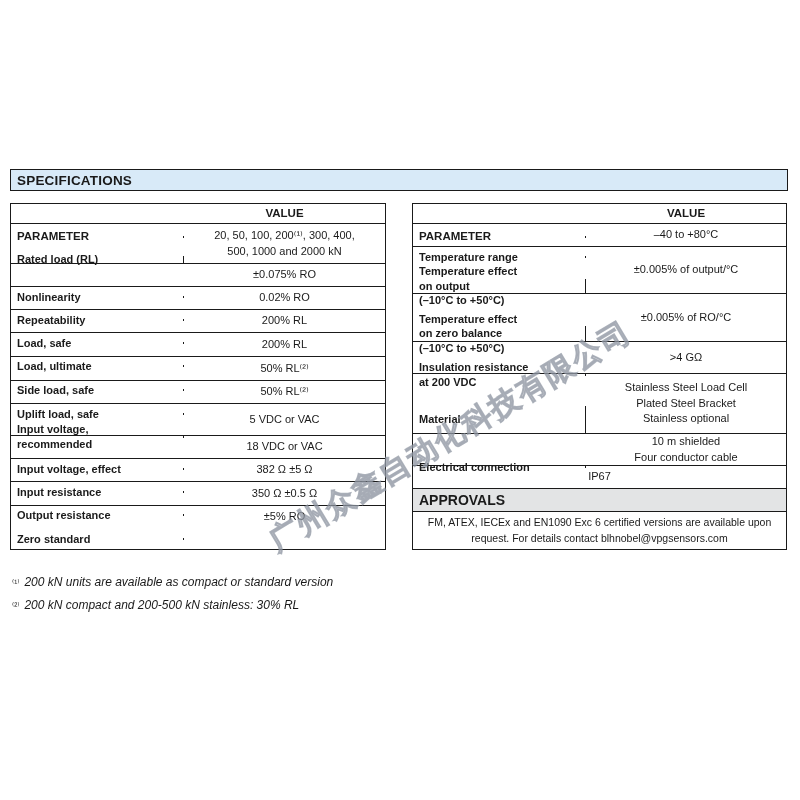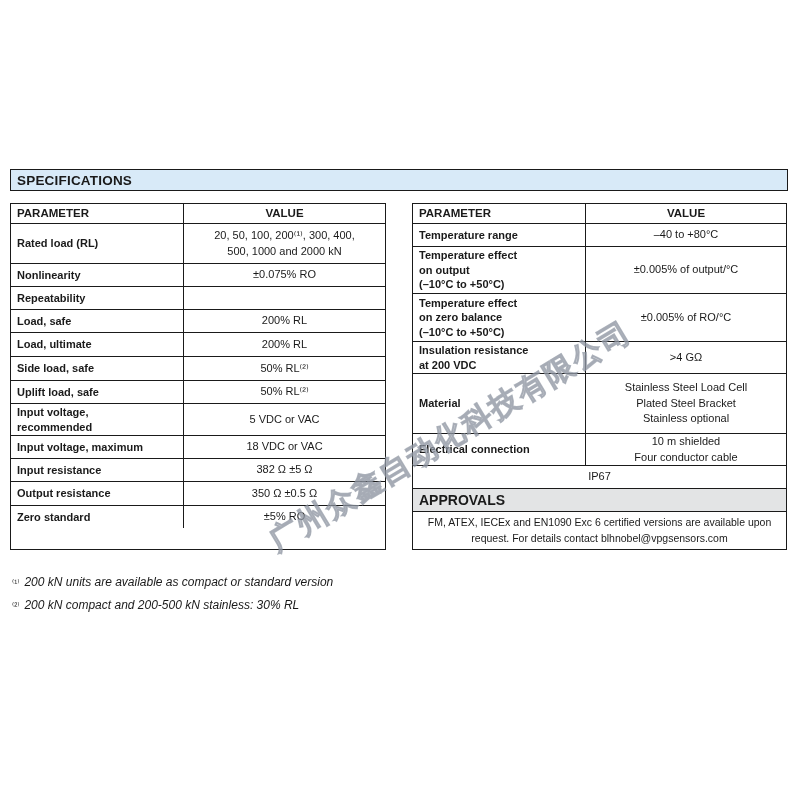--- a/index.html
+++ b/index.html
@@ -71,20 +71,21 @@
   .param {
     width: 173px;
     border-right: 1px solid var(--border, #1a1a1a);
     display: flex;
     align-items: center;
     padding: 1px 4px 1px 6px;
     font-size: 11px;
     font-weight: bold;
     line-height: 1.32;
     white-space: pre-line;
+    margin-top: 32px;
   }
   .value {
     flex: 1;
     display: flex;
     align-items: center;
     justify-content: center;
     text-align: center;
     font-size: 11px;
     line-height: 1.4;
     white-space: pre-line;
@@ -146,20 +147,21 @@
       <div class="param">Rated load (RL)</div>
       <div class="value">20, 50, 100, 200⁽¹⁾, 300, 400,
 500, 1000 and 2000 kN</div>
     </div>
     <div class="trow" style="height:23px">
       <div class="param">Nonlinearity</div>
       <div class="value">±0.075% RO</div>
     </div>
     <div class="trow" style="height:23px">
       <div class="param">Repeatability</div>
+      <div class="value">0.02% RO</div>
     </div>
     <div class="trow" style="height:23px">
       <div class="param">Load, safe</div>
       <div class="value">200% RL</div>
     </div>
     <div class="trow" style="height:24px">
       <div class="param">Load, ultimate</div>
       <div class="value">200% RL</div>
     </div>
     <div class="trow" style="height:24px">
@@ -169,21 +171,21 @@
     <div class="trow" style="height:23px">
       <div class="param">Uplift load, safe</div>
       <div class="value">50% RL⁽²⁾</div>
     </div>
     <div class="trow" style="height:32px">
       <div class="param">Input voltage,
 recommended</div>
       <div class="value">5 VDC or VAC</div>
     </div>
     <div class="trow" style="height:23px">
-      <div class="param">Input voltage, maximum</div>
+      <div class="param">Input voltage, effect</div>
       <div class="value">18 VDC or VAC</div>
     </div>
     <div class="trow" style="height:23px">
       <div class="param">Input resistance</div>
       <div class="value">382 Ω ±5 Ω</div>
     </div>
     <div class="trow" style="height:24px">
       <div class="param">Output resistance</div>
       <div class="value">350 Ω ±0.5 Ω</div>
     </div>

